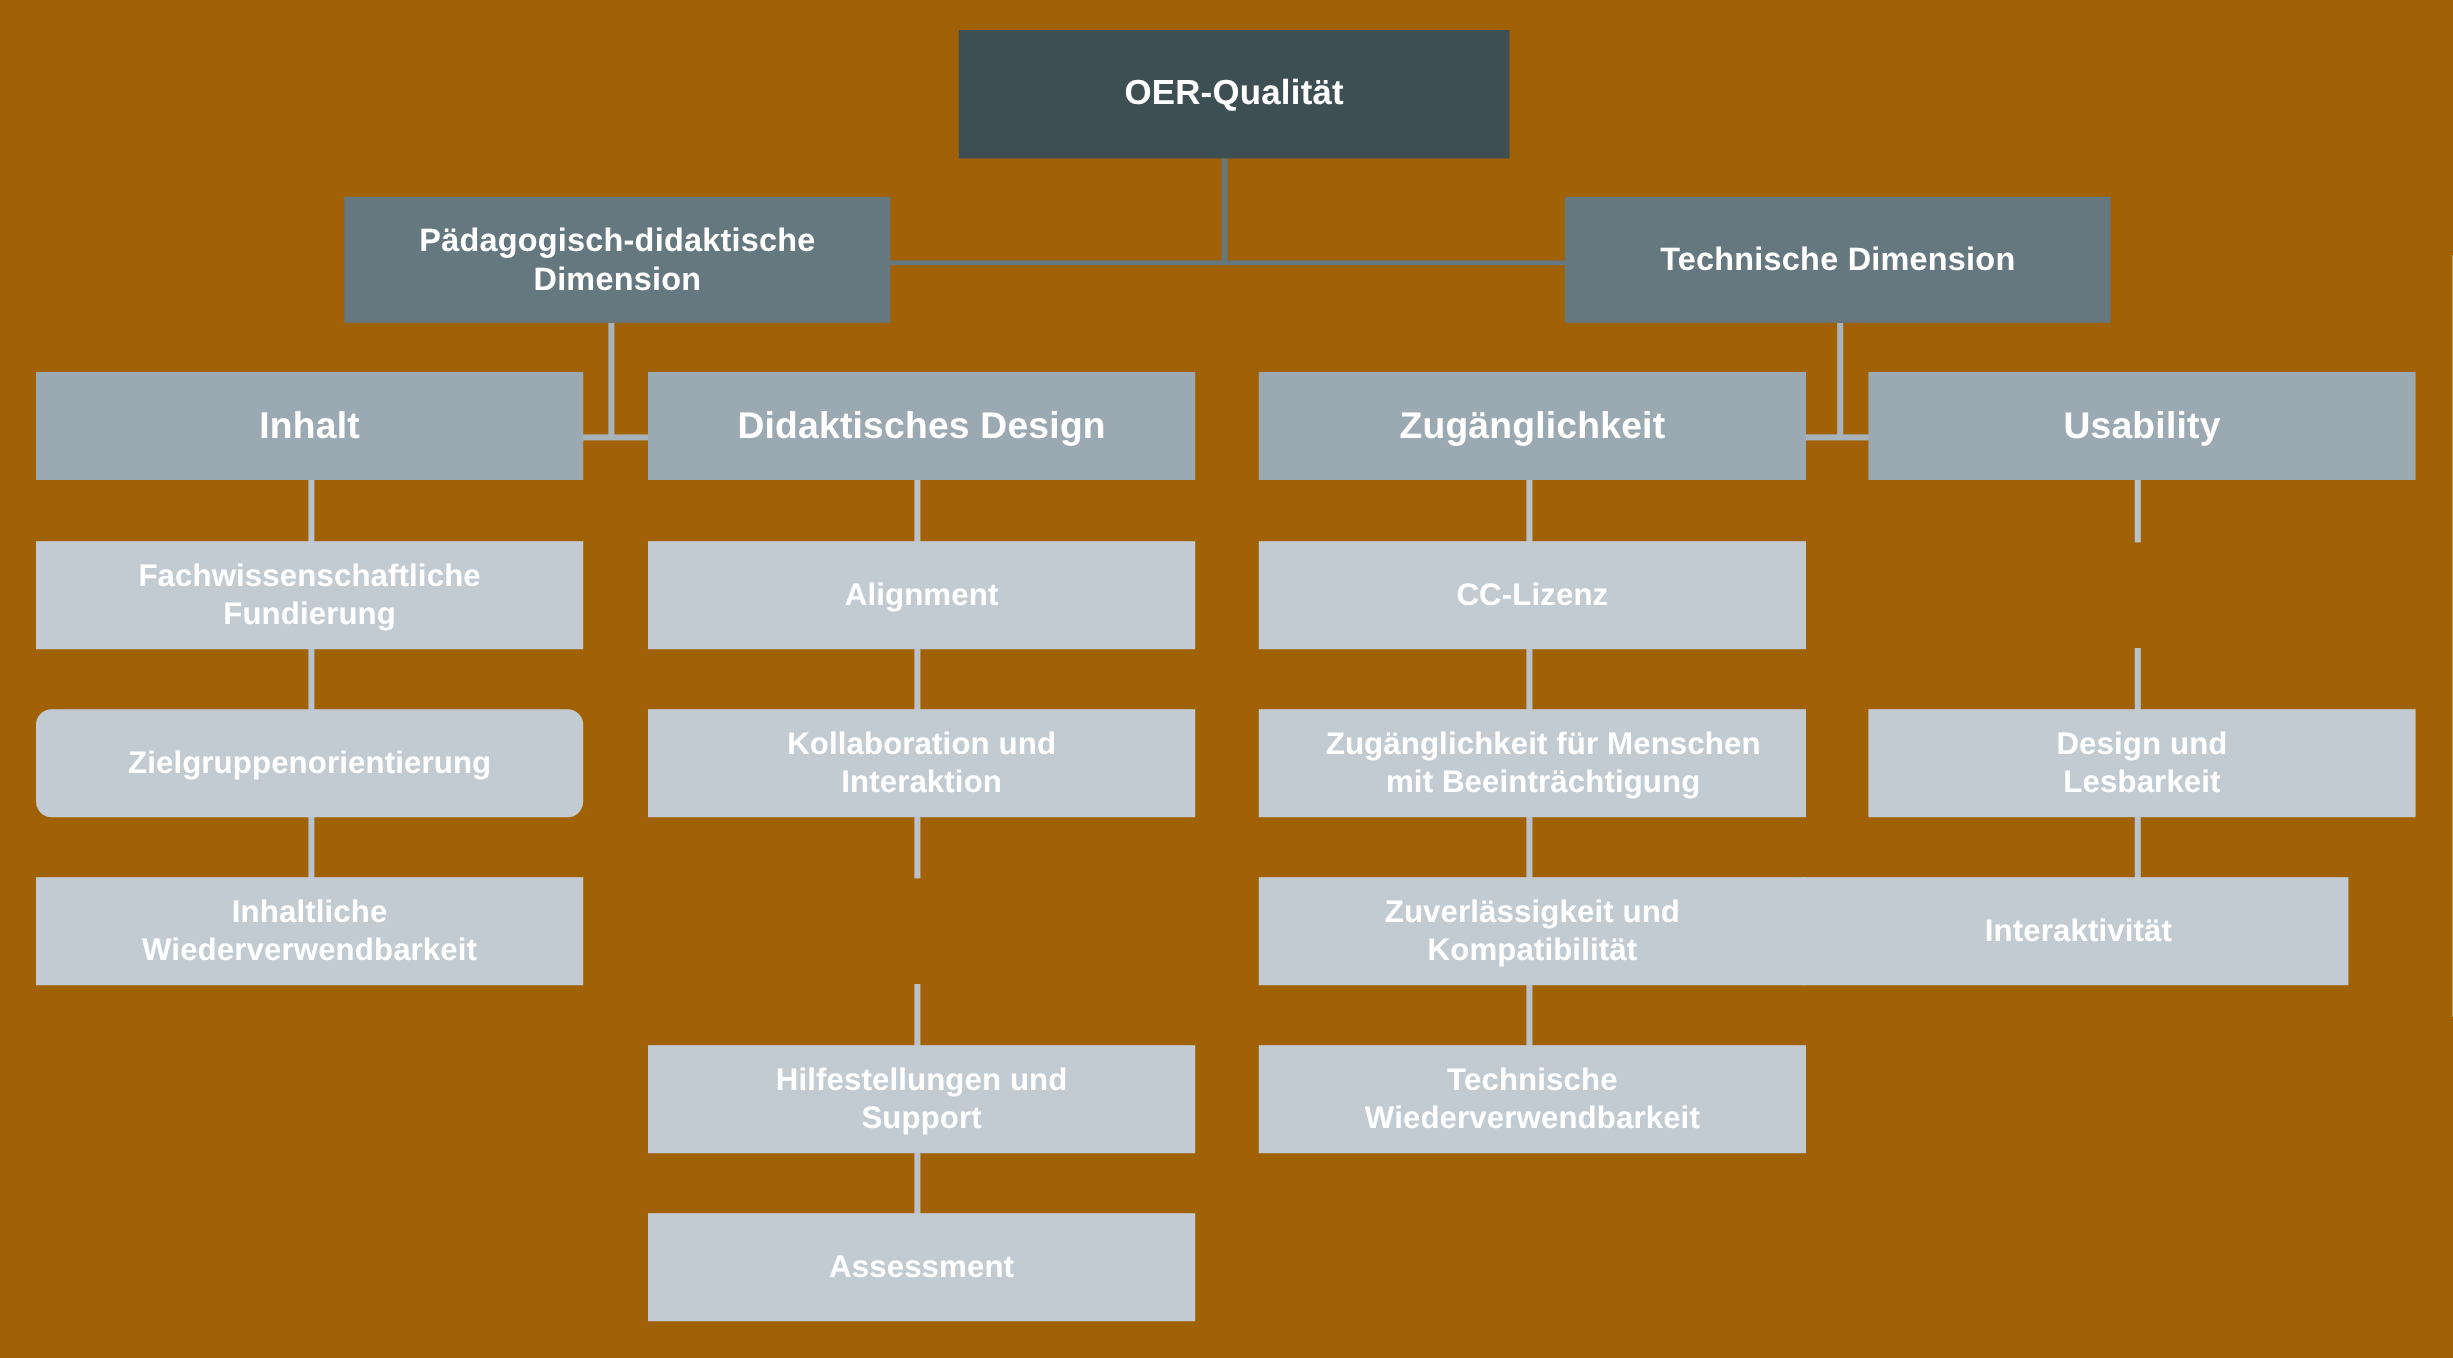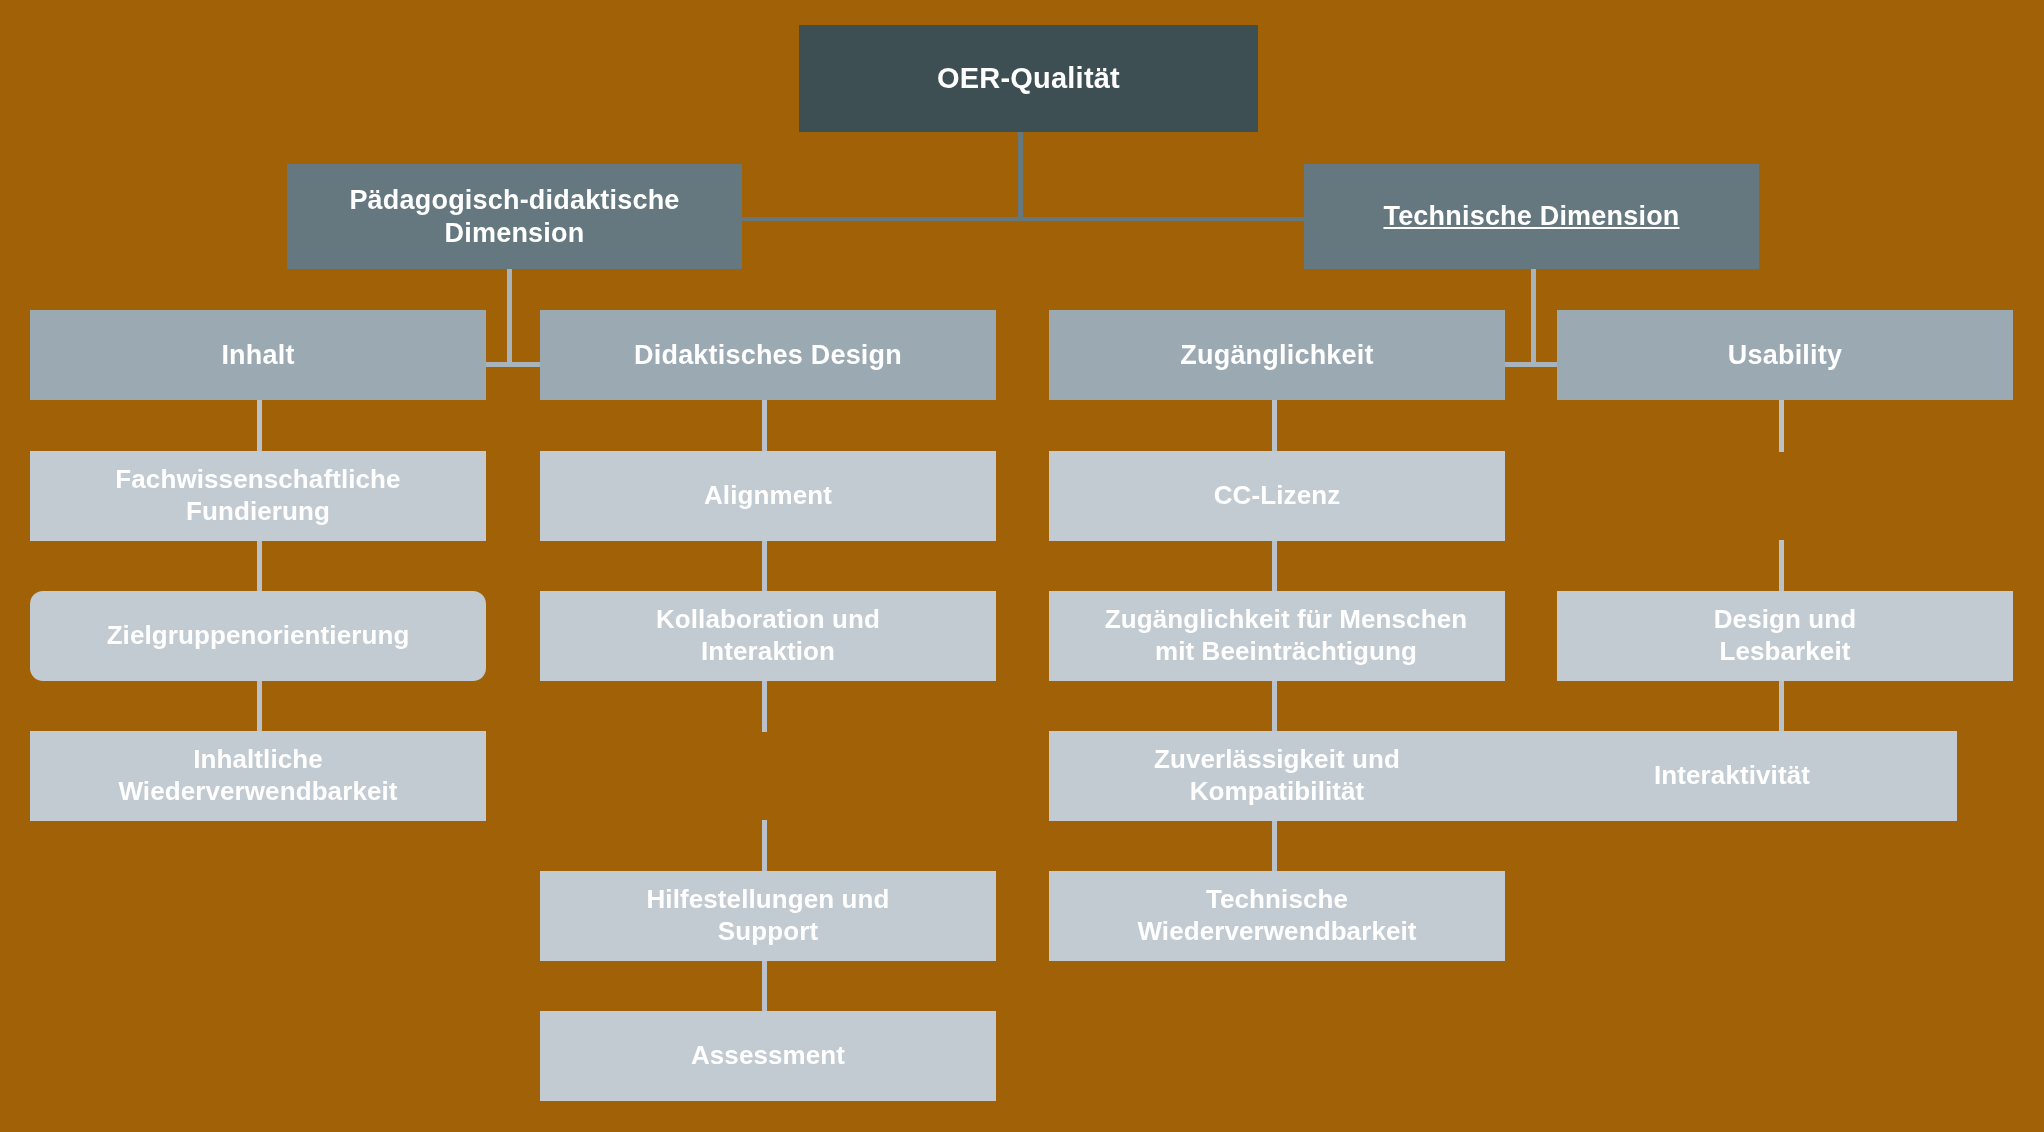--- a/index.html
+++ b/index.html
@@ -26,21 +26,21 @@
     text-align: center;
     color: #ffffff;
     font-weight: bold;
     line-height: 1.22;
     padding: 4px 10px;
     z-index: 2;
     white-space: pre-line;
   }
   .lvl0 { background: #3e4f54; font-size: 29px; letter-spacing: 0.2px; }
   .lvl1 { background: #65787f; font-size: 27px; letter-spacing: 0.2px; }
-  .lvl2 { background: #9ba9b2; font-size: 27px; letter-spacing: 0.2px; text-align: center; }
+  .lvl2 { background: #9ba9b2; font-size: 31px; letter-spacing: 0.2px; text-align: center; }
   .lvl3 { background: #c2cad2; font-size: 26px; letter-spacing: 0.1px; }
 
   .conn {
     position: absolute;
     z-index: 1;
   }
   .conn.dark   { background: #65787f; }
   .conn.light  { background: #b9c2ca; }
   .conn.mid    { background: #a8b4bc; }
 </style>
@@ -81,21 +81,21 @@
   <div class="conn light" style="left:1272px; top:820px; width:5px; height:52px;"></div>
 
   <div class="conn light" style="left:1779px; top:400px; width:5px; height:52px;"></div>
   <div class="conn light" style="left:1779px; top:540px; width:5px; height:52px;"></div>
   <div class="conn light" style="left:1779px; top:680px; width:5px; height:52px;"></div>
 
   <div class="node lvl0" style="left:799px; top:25px; width:459px; height:107px;">OER-Qualität</div>
 
   <div class="node lvl1" style="left:287px; top:164px; width:455px; height:105px;">Pädagogisch-didaktische
 Dimension</div>
-  <div class="node lvl1" style="left:1304px; top:164px; width:455px; height:105px;text-decoration:underline;">Technische Dimension</div>
+  <div class="node lvl1" style="left:1304px; top:164px; width:455px; height:105px;">Technische Dimension</div>
 
   <div class="node lvl2" style="left:30px; top:310px; width:456px; height:90px;">Inhalt</div>
   <div class="node lvl2" style="left:540px; top:310px; width:456px; height:90px;">Didaktisches Design</div>
   <div class="node lvl2" style="left:1049px; top:310px; width:456px; height:90px;">Zugänglichkeit</div>
   <div class="node lvl2" style="left:1557px; top:310px; width:456px; height:90px;">Usability</div>
 
   <div class="node lvl3" style="left:30px; top:451px; width:456px; height:90px;">Fachwissenschaftliche
 Fundierung</div>
   <div class="node lvl3" style="left:30px; top:591px; width:456px; height:90px;border-radius:13px;">Zielgruppenorientierung</div>
   <div class="node lvl3" style="left:30px; top:731px; width:456px; height:90px;">Inhaltliche

